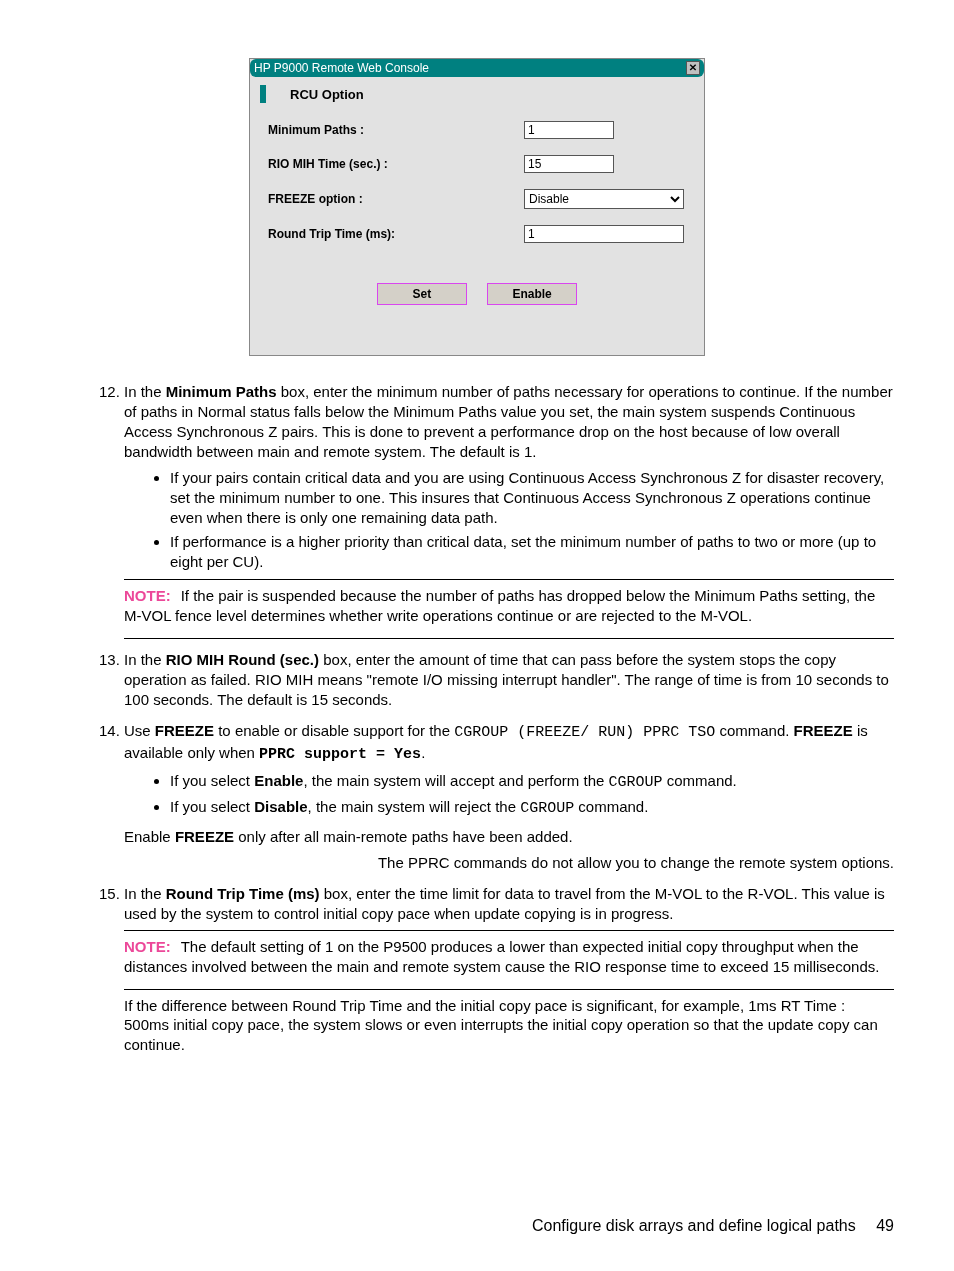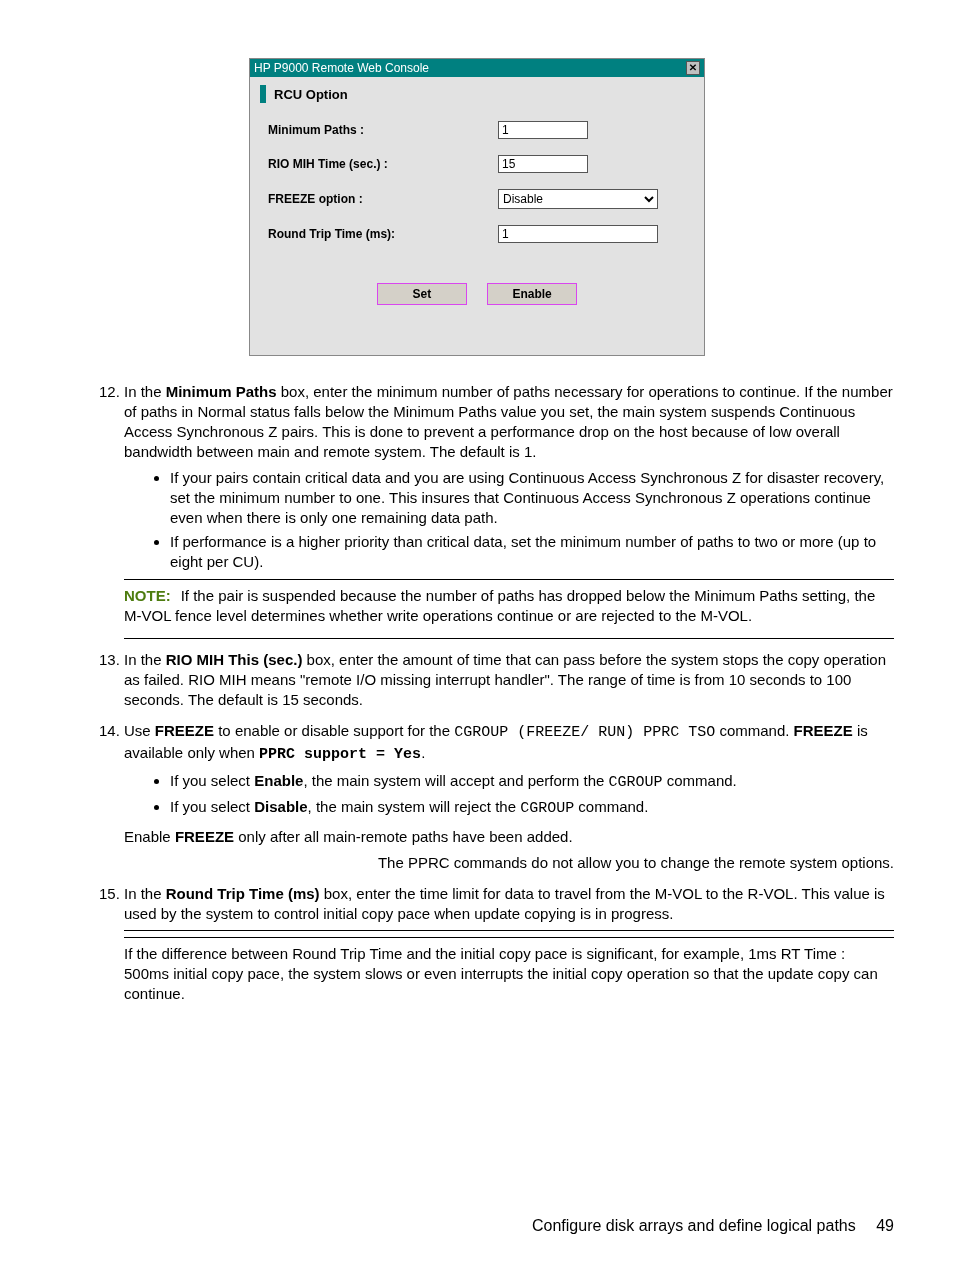--- a/index.html
+++ b/index.html
@@ -29,58 +29,59 @@
     background: #e2e2e2;
   }
   .dialog-title {
     background: #008080;
     color: #fff;
     font-size: 12px;
     padding: 2px 4px;
     display: flex;
     align-items: center;
     justify-content: space-between;
+    border-radius: 6px;
   }
   .dialog-title .close {
     width: 14px;
     height: 14px;
     background: #c0c0c0;
     border: 1px solid #555;
     color: #000;
     font-size: 10px;
     line-height: 12px;
     text-align: center;
     font-weight: bold;
     box-sizing: border-box;
   }
   .dialog-section {
     padding: 8px 10px 6px 10px;
     display: flex;
     align-items: center;
-    gap: 8px;
+    gap: 24px;
   }
   .dialog-section .bar {
     width: 6px;
     height: 18px;
     background: #008080;
   }
   .dialog-section .label {
     font-weight: bold;
     font-size: 13px;
   }
   .dialog-fields {
     padding: 4px 16px 8px 18px;
   }
   .field-row {
     display: flex;
     align-items: center;
     padding: 8px 0;
   }
   .field-row .fl {
-    width: 230px;
+    width: 256px;
     font-size: 12px;
     font-weight: bold;
   }
   .field-row input[type=text] {
     width: 90px;
     height: 18px;
     border: 1px solid #555;
     background: #fff;
     font-size: 12px;
     padding: 0 3px;
@@ -134,21 +135,21 @@
   .content ul li::marker { color: #000; }
   .b { font-weight: bold; }
   .mono { font-family: "Courier New", monospace; }
   .note-hr {
     border: none;
     border-top: 1px solid #000;
     margin: 6px 0;
   }
   .note-label {
     font-weight: bold;
-    color: #4d7c0f;
+    color: #ec4899;
     margin-right: 10px;
   }
   .note-block {
     margin: 5px 0 12px 0;
   }
   .footer {
     position: absolute;
     bottom: 36px;
     right: 60px;
     font-size: 16px;
@@ -206,21 +207,21 @@
           <li>If performance is a higher priority than critical data, set the minimum number of paths to two or more (up to eight per CU).</li>
         </ul>
         <hr class="note-hr">
         <div class="note-block">
           <span class="note-label">NOTE:</span><span>If the pair is suspended because the number of paths has dropped below the Minimum Paths setting, the M-VOL fence level determines whether write operations continue or are rejected to the M-VOL.</span>
         </div>
         <hr class="note-hr">
       </li>
 
       <li>
-        <span>In the </span><span class="b">RIO MIH This (sec.)</span><span> box, enter the amount of time that can pass before the system stops the copy operation as failed. RIO MIH means "remote I/O missing interrupt handler". The range of time is from 10 seconds to 100 seconds. The default is 15 seconds.</span>
+        <span>In the </span><span class="b">RIO MIH Round (sec.)</span><span> box, enter the amount of time that can pass before the system stops the copy operation as failed. RIO MIH means "remote I/O missing interrupt handler". The range of time is from 10 seconds to 100 seconds. The default is 15 seconds.</span>
       </li>
 
       <li>
         <span>Use </span><span class="b">FREEZE</span><span> to enable or disable support for the </span><span class="mono">CGROUP (FREEZE/ RUN) PPRC TSO</span><span> command. </span><span class="b">FREEZE</span><span> is available only when </span><span class="mono b">PPRC support = Yes</span><span>.</span>
         <ul>
           <li>
             <span>If you select </span><span class="b">Enable</span><span>, the main system will accept and perform the </span><span class="mono">CGROUP</span><span> command.</span>
           </li>
           <li>
             <span>If you select </span><span class="b">Disable</span><span>, the main system will reject the </span><span class="mono">CGROUP</span><span> command.</span>
@@ -228,20 +229,23 @@
         </ul>
         <div style="margin:6px 0;">
           <span>Enable </span><span class="b">FREEZE</span><span> only after all main-remote paths have been added.</span>
         </div>
         <div style="margin:6px 0;text-align:right;">The PPRC commands do not allow you to change the remote system options.</div>
       </li>
 
       <li>
         <span>In the </span><span class="b">Round Trip Time (ms)</span><span> box, enter the time limit for data to travel from the M-VOL to the R-VOL. This value is used by the system to control initial copy pace when update copying is in progress.</span>
         <hr class="note-hr">
+        <div class="note-block">
+          <span class="note-label">NOTE:</span><span>The default setting of 1 on the P9500 produces a lower than expected initial copy throughput when the distances involved between the main and remote system cause the RIO response time to exceed 15 milliseconds.</span>
+        </div>
         <hr class="note-hr">
         <div style="margin-top:6px;">If the difference between Round Trip Time and the initial copy pace is significant, for example, 1ms RT Time : 500ms initial copy pace, the system slows or even interrupts the initial copy operation so that the update copy can continue.</div>
       </li>
     </ol>
   </div>
 
   <div class="footer">
     <span>Configure disk arrays and define logical paths</span>
     <span class="pnum">49</span>
   </div>

